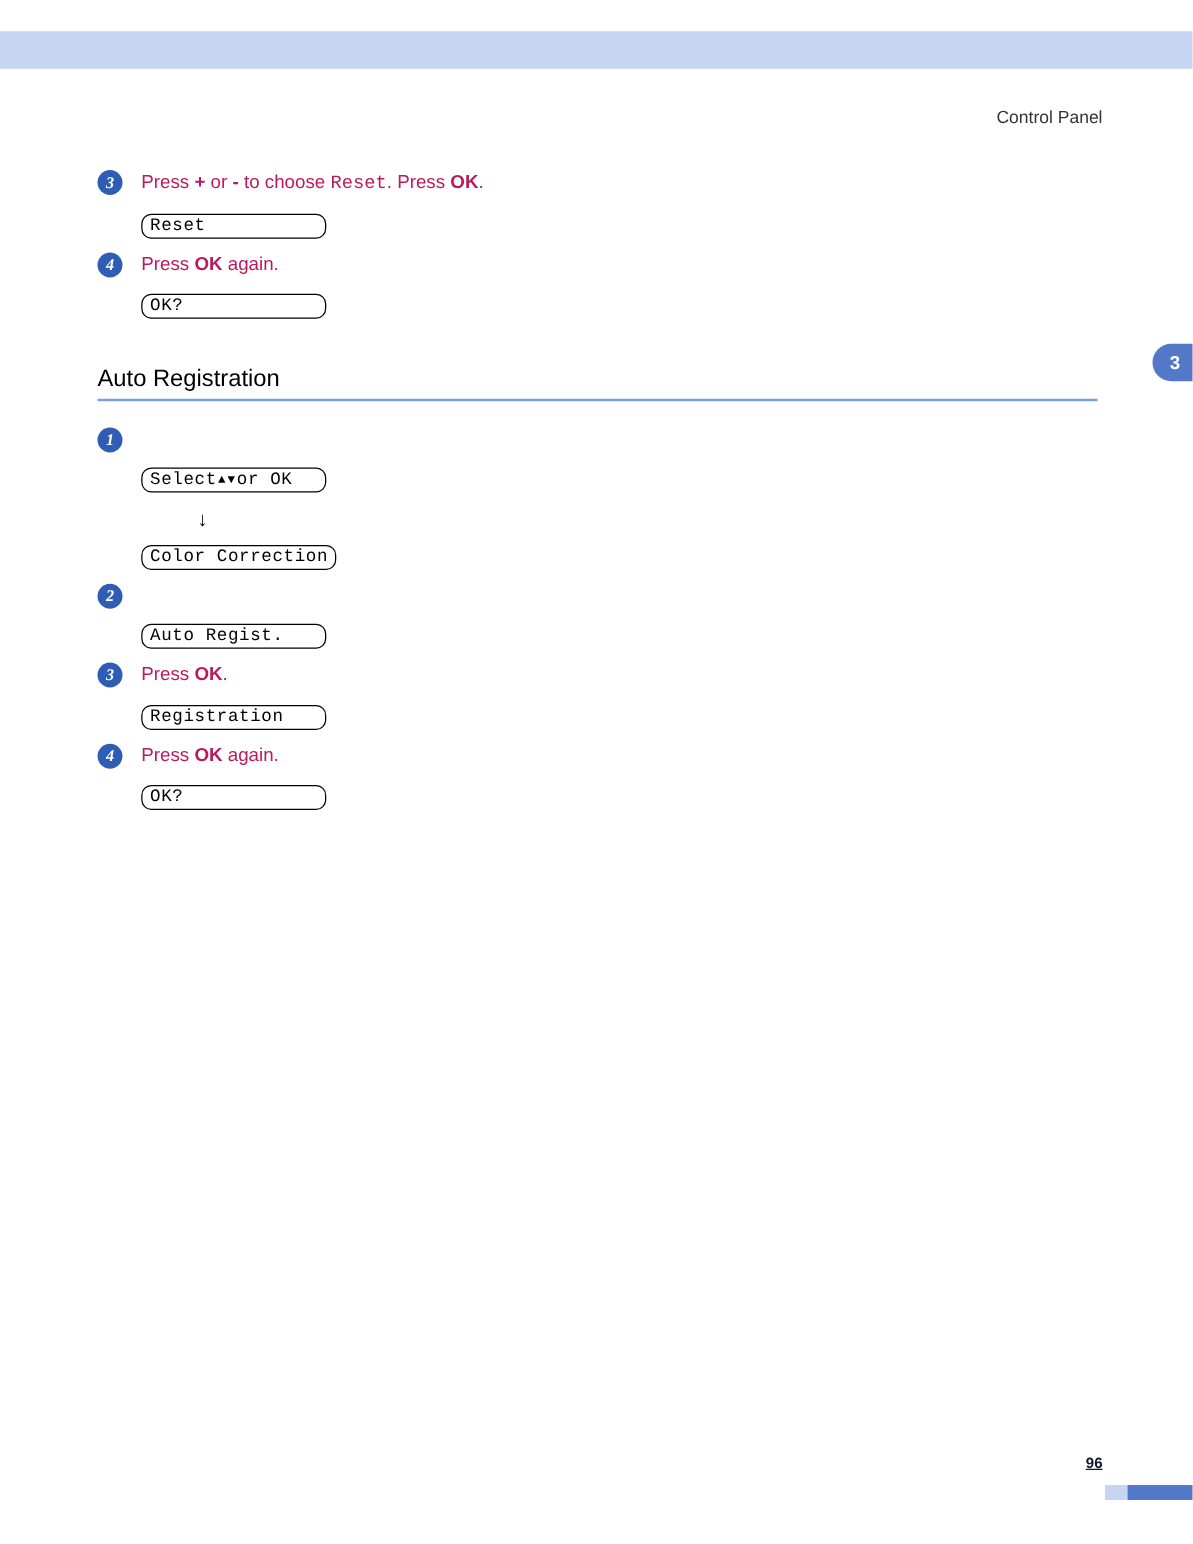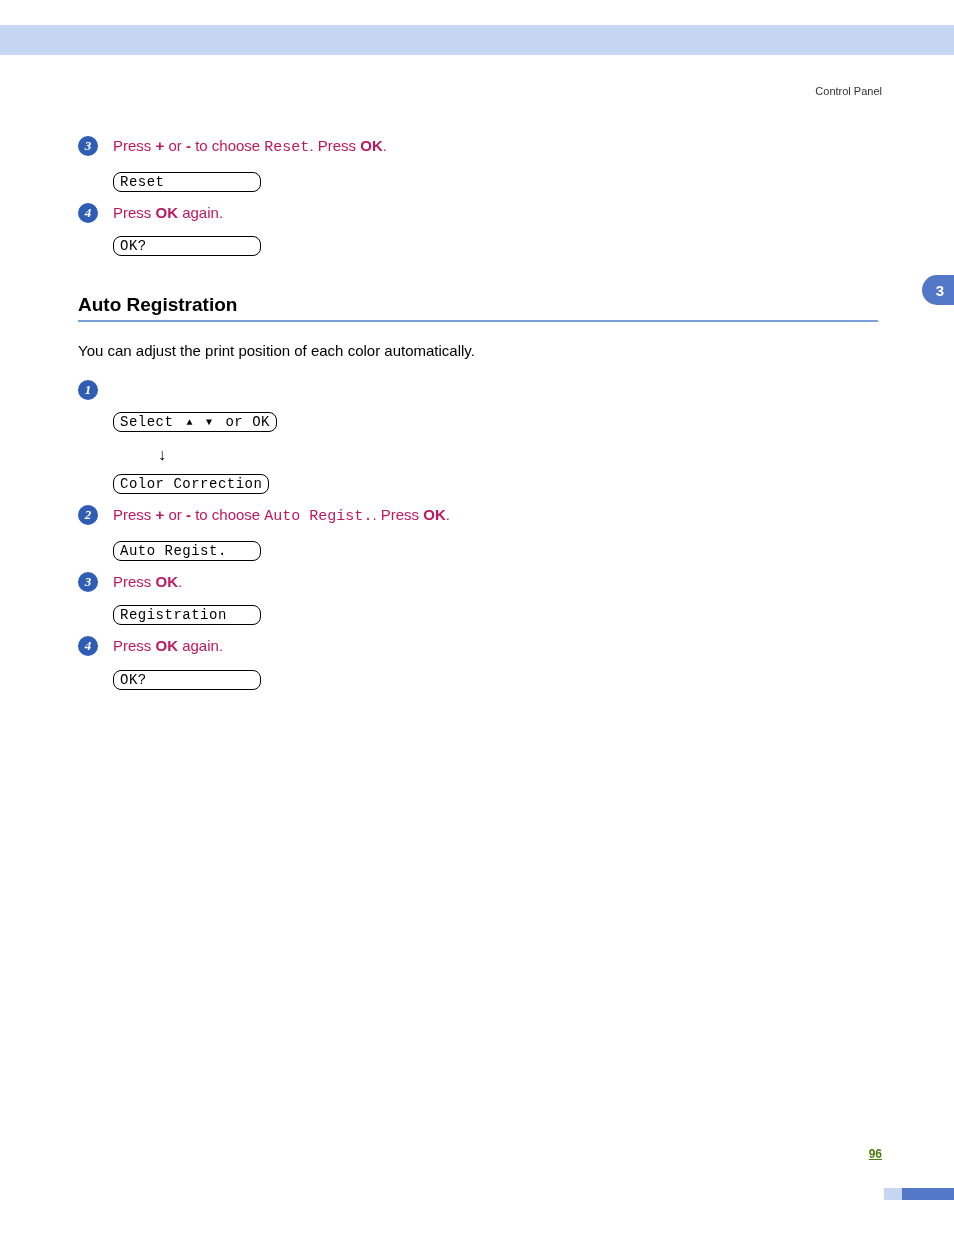--- a/index.html
+++ b/index.html
@@ -16,21 +16,21 @@
       top: 25px;
       left: 0;
       width: 100%;
       height: 30px;
       background: #c6d5f2;
     }
     .header-title {
       position: absolute;
       top: 85px;
       right: 72px;
-      font-size: 11px;
+      font-size: 14px;
       color: #333;
     }
     .side-tab {
       position: absolute;
       right: 0;
       top: 275px;
       width: 32px;
       height: 30px;
       background: #5378c8;
       border-top-left-radius: 15px;
@@ -98,43 +98,43 @@
     }
     .arrow-down {
       margin-left: 80px;
       font-size: 16px;
       line-height: 1.4;
       margin-top: 2px;
       margin-bottom: 2px;
     }
     .section-heading {
       font-size: 19px;
-      font-weight: bold;
+      font-weight: normal;
       color: #000;
       margin-top: 28px;
       margin-bottom: 4px;
     }
     .section-hr {
       border: none;
       border-top: 2px solid #7ba0d8;
       width: 800px;
       margin-bottom: 20px;
     }
     .section-intro {
       font-size: 15px;
       margin-bottom: 20px;
       color: #000;
     }
     .page-number {
       position: absolute;
-      bottom: 74px;
+      bottom: 58px;
       right: 72px;
       font-size: 12px;
       font-weight: bold;
-      color: #4d7c0f;
+      color: #0f172a;
       text-decoration: underline;
     }
     .footer-accent {
       position: absolute;
       bottom: 35px;
       right: 0;
       width: 52px;
       height: 12px;
       background: #5378c8;
     }
@@ -142,21 +142,21 @@
       position: absolute;
       bottom: 35px;
       right: 52px;
       width: 18px;
       height: 12px;
       background: #c6d5f2;
     }
     .lcd-select-text {
       display: inline-flex;
       align-items: center;
-      gap: 13px;
+      gap: 1px;
     }
     .tri-up { font-size: 10px; }
     .tri-down { font-size: 10px; }
   </style>
 </head>
 <body>
 
 <div class="top-bar"></div>
 
 <div class="header-title">Control Panel</div>
@@ -178,43 +178,39 @@
     <div class="step-badge">4</div>
     <div class="step-text">
       <span>Press </span><b>OK</b><span> again.</span>
     </div>
   </div>
   <div class="lcd-box">OK?</div>
 
   
   <div class="section-heading">Auto Registration</div>
   <hr class="section-hr">
-  <div class="section-intro">You can adjust the print position of each color automatically.</div>
 
   
   <div class="step-row">
     <div class="step-badge">1</div>
   </div>
   <div class="lcd-box">
     <span class="lcd-select-text">
       <span>Select </span>
         <span class="tri-up">▲</span>
         <span class="tri-down">▼</span>
         <span> or OK</span>
     </span>
   </div>
   <div class="arrow-down">↓</div>
   <div class="lcd-box">Color Correction</div>
 
   
   <div class="step-row">
     <div class="step-badge">2</div>
-    <div class="step-text">
-      <span>Press </span><b>+</b><span> or </span><b>-</b><span> to choose </span><span class="mono">Auto Regist.</span><span>.</span><span> Press </span><b>OK</b><span>.</span>
-    </div>
   </div>
   <div class="lcd-box">Auto Regist.</div>
 
   
   <div class="step-row">
     <div class="step-badge">3</div>
     <div class="step-text">
       <span>Press </span><b>OK</b><span>.</span>
     </div>
   </div>

